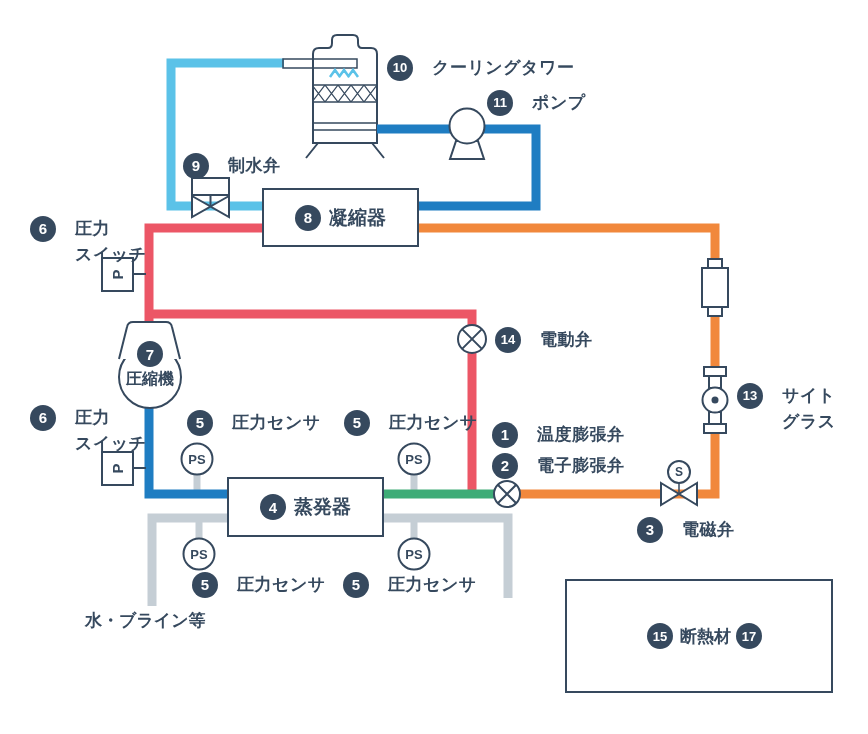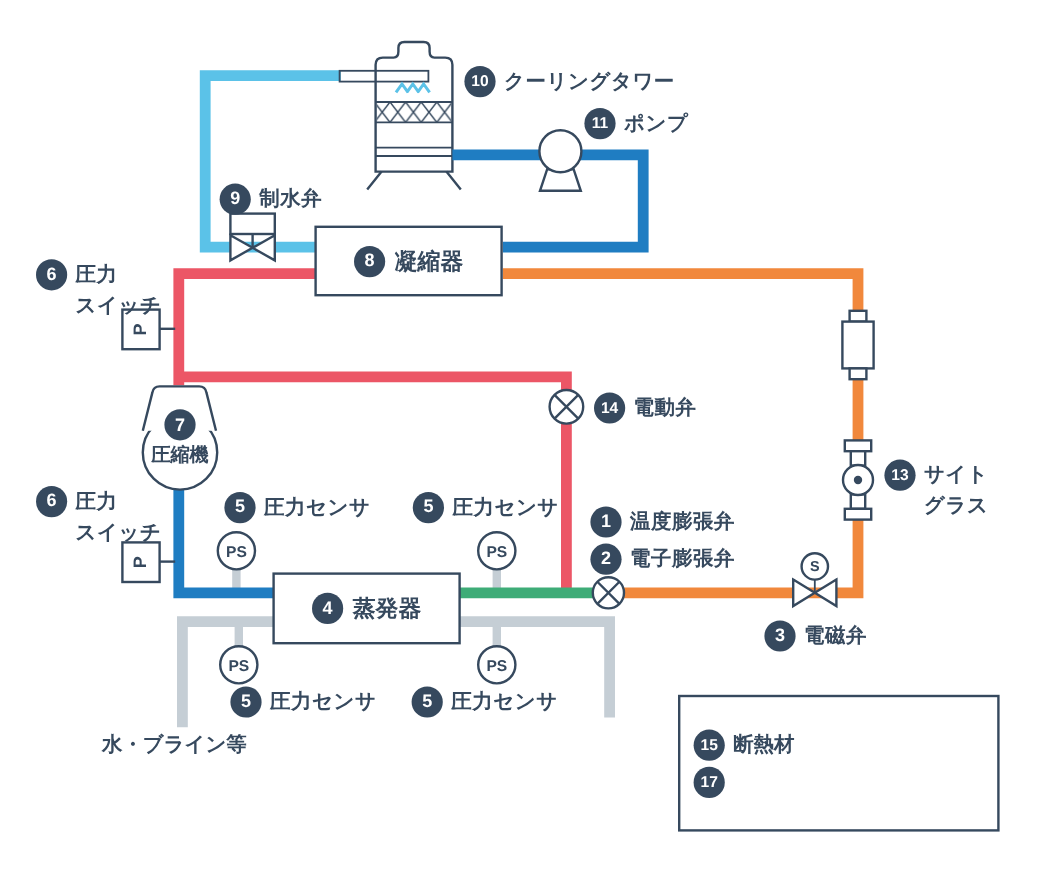--- a/index.html
+++ b/index.html
@@ -7,21 +7,21 @@
   #stage{
     position:relative;width:868px;height:734px;background:#fff;overflow:hidden;
     font-family:"Liberation Sans","DejaVu Sans",sans-serif;color:var(--navy);
   }
   #stage svg{position:absolute;left:0;top:0;}
   .eq{fill:#fff;stroke:var(--navy);stroke-width:2;}
   .ln{stroke:var(--navy);stroke-width:2;fill:none;}
   .ln15{stroke:var(--navy);stroke-width:1.5;fill:none;}
   .pipe{fill:none;}
   .label{
-    position:absolute;display:flex;align-items:center;gap:7px;
+    position:absolute;display:flex;align-items:center;gap:19px;
     font-weight:bold;font-size:17px;line-height:1.5;color:var(--navy);white-space:nowrap;
   }
   .label.two{align-items:flex-start;}
   .label.two .badge{margin-top:0px;}
   .ltext{white-space:pre-line;letter-spacing:.5px;}
   .badge{
     width:26px;height:26px;border-radius:50%;background:var(--navy);color:#fff;
     display:flex;align-items:center;justify-content:center;font-size:15px;flex:0 0 26px;
     letter-spacing:0;
   }
@@ -35,21 +35,21 @@
     align-items:center;gap:2px;font-weight:bold;font-size:16px;color:var(--navy);
   }
   .letter{
     position:absolute;display:flex;align-items:center;justify-content:center;
     font-weight:bold;color:var(--navy);
   }
   .rot{transform:rotate(-90deg);}
   .plain-note{position:absolute;font-weight:bold;font-size:17px;color:var(--navy);white-space:nowrap;}
   .legend{
     position:absolute;left:565px;top:579px;width:268px;height:114px;box-sizing:border-box;
-    border:2px solid var(--navy);background:#fff;display:flex;flex-direction:column;
+    border:2px solid var(--navy);background:#fff;display:flex;flex-direction:row;
     justify-content:center;gap:5px;padding-left:11px;
   }
   .legend .row{position:relative;display:flex;align-items:center;gap:7px;font-weight:bold;font-size:17px;}
 </style>
 </head>
 <body>
 
 <div id="stage">
 
   <svg width="868" height="734" viewBox="0 0 868 734">

